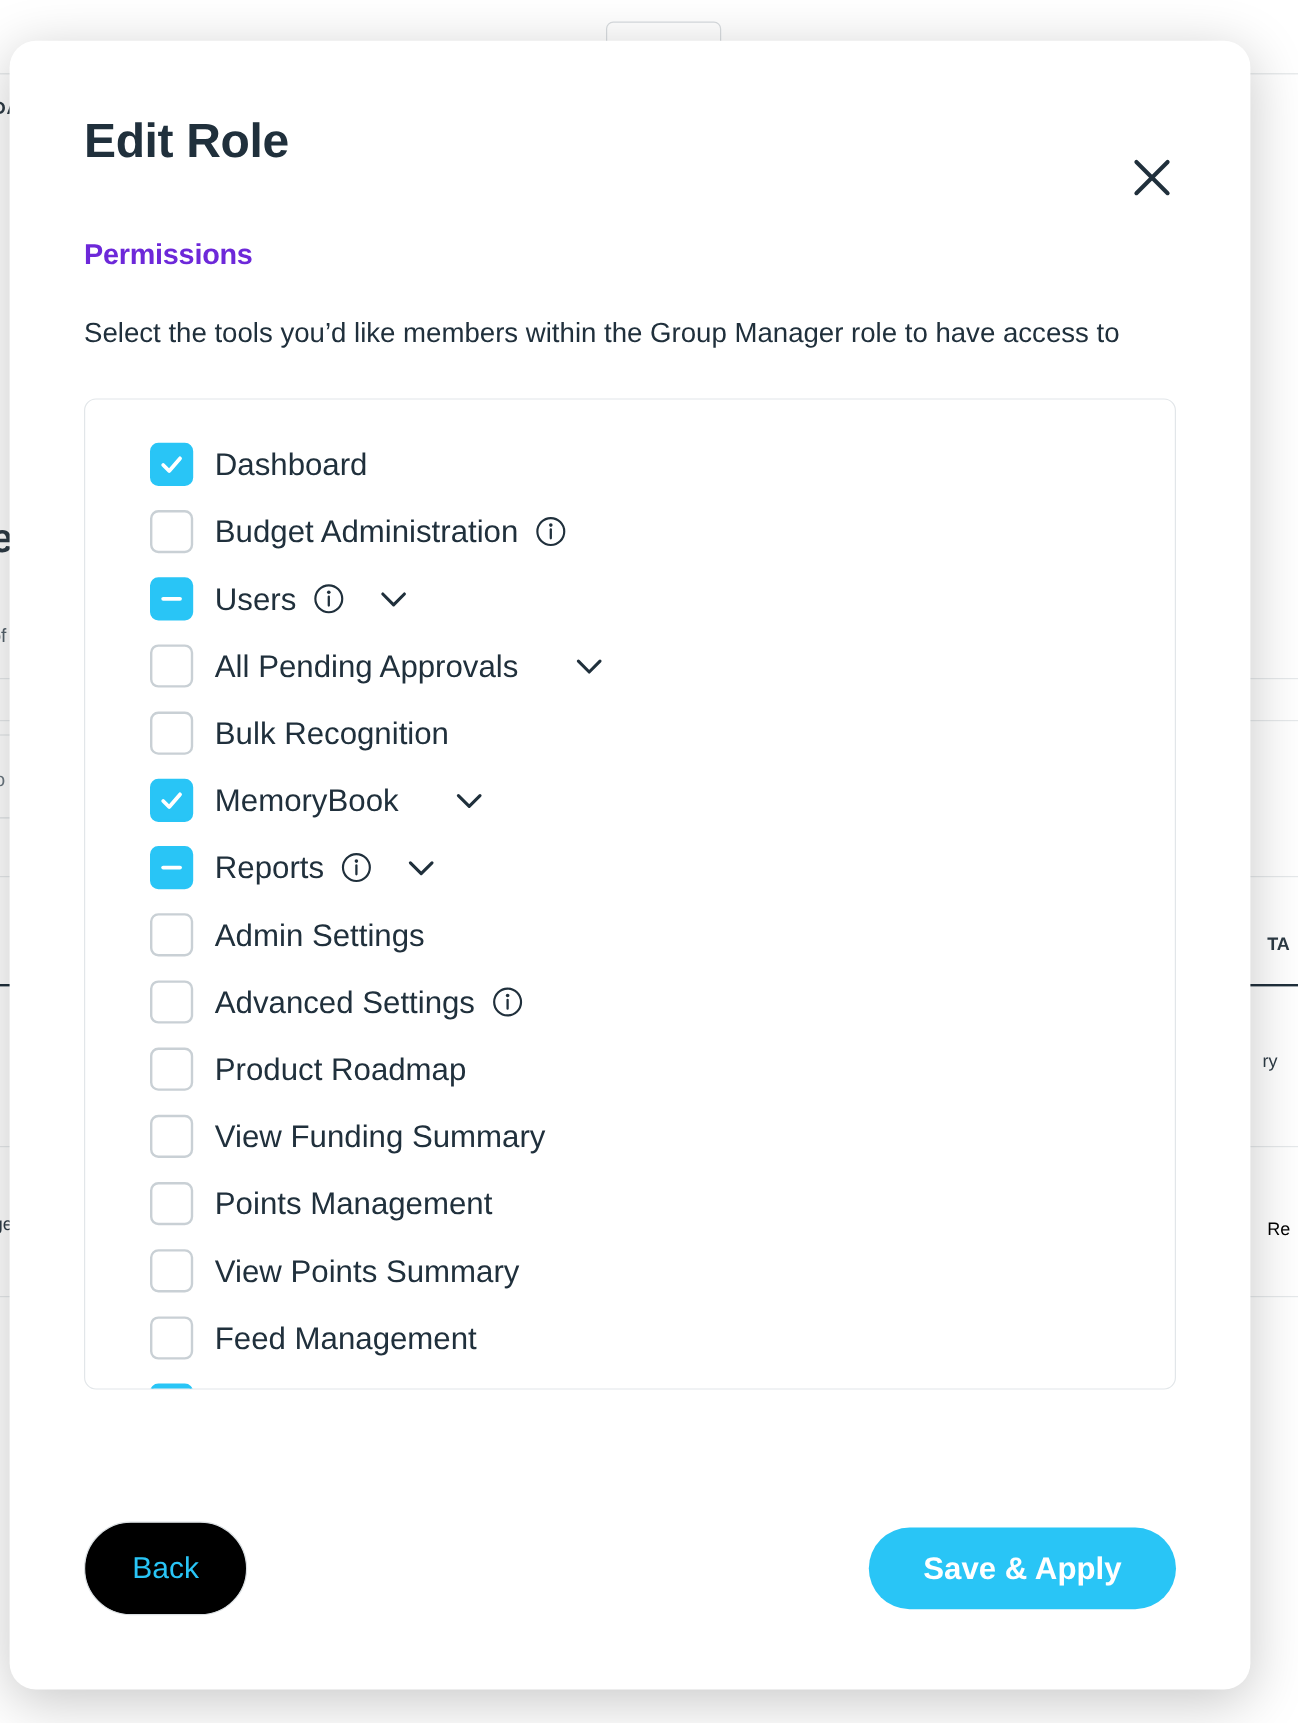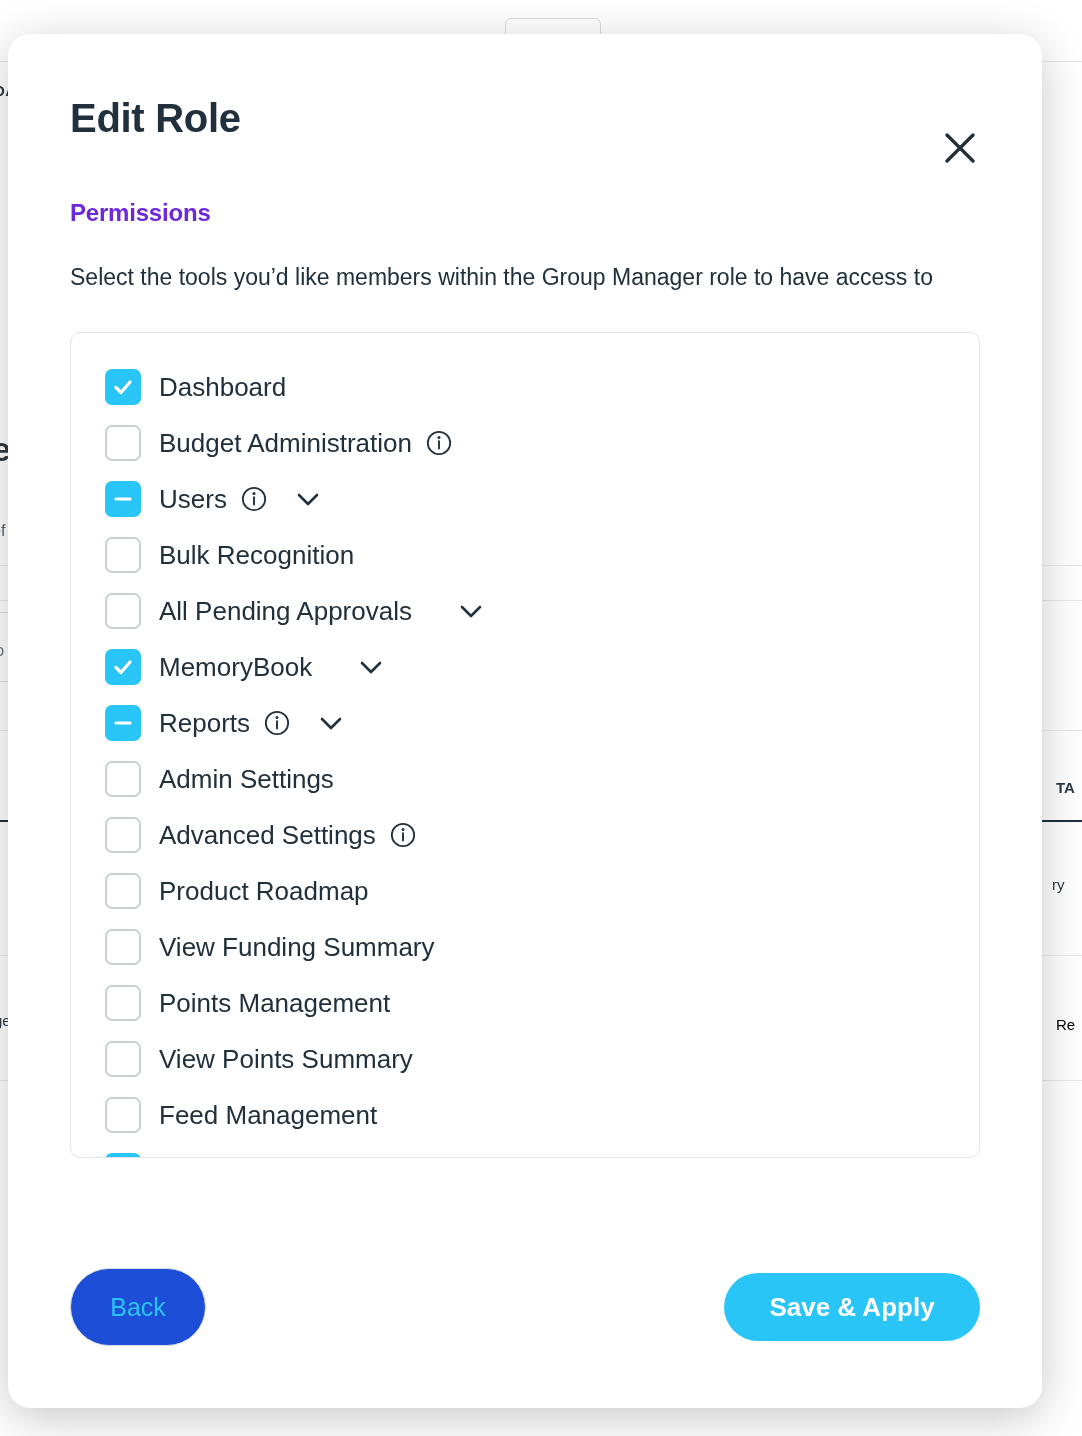--- a/index.html
+++ b/index.html
@@ -138,20 +138,21 @@
     position: absolute;
     inset: 0;
     padding: 26px 0 0 34px;
     overflow: hidden;
   }
   .perm-row {
     display: flex;
     align-items: center;
     height: 56px;
     gap: 0;
+    margin-left: 20px;
   }
   .cb {
     width: 36px;
     height: 36px;
     border-radius: 7px;
     border: 2px solid #c9d0d5;
     background: #fff;
     flex: 0 0 auto;
     display: flex;
     align-items: center;
@@ -192,21 +193,21 @@
     bottom: 62px;
     display: flex;
     align-items: center;
     justify-content: space-between;
   }
   .back-btn {
     width: 136px;
     height: 78px;
     border-radius: 40px;
     border: 1px solid #d9dee1;
-    background: #1d4ed8;
+    background: #000000;
     color: #29c5f6;
     font-size: 25px;
     font-family: "Liberation Sans", sans-serif;
     cursor: pointer;
   }
   .save-btn {
     min-width: 256px;
     height: 68px;
     padding: 0 40px;
     border-radius: 44px;
@@ -285,28 +286,28 @@
               <circle cx="13" cy="13" r="11.2" fill="none" stroke="#20303c" stroke-width="1.8"></circle>
               <circle cx="13" cy="7.6" r="1.5" fill="#20303c"></circle>
               <line x1="13" y1="11.2" x2="13" y2="18.6" stroke="#20303c" stroke-width="1.9" stroke-linecap="round"></line>
             </svg></span>
           <span class="chev"><svg width="30" height="30" viewBox="0 0 30 30">
               <polyline points="6,11 15,20 24,11" fill="none" stroke="#20303c" stroke-width="2.6" stroke-linecap="round" stroke-linejoin="round"></polyline>
             </svg></span>
         </div>
         <div class="perm-row">
           <span class="cb"></span>
-          <span class="perm-label">Bulk Recognition</span>
-        </div>
-        <div class="perm-row">
-          <span class="cb"></span>
           <span class="perm-label">All Pending Approvals</span>
           <span class="chev wide"><svg width="30" height="30" viewBox="0 0 30 30">
               <polyline points="6,11 15,20 24,11" fill="none" stroke="#20303c" stroke-width="2.6" stroke-linecap="round" stroke-linejoin="round"></polyline>
             </svg></span>
+        </div>
+        <div class="perm-row">
+          <span class="cb"></span>
+          <span class="perm-label">Bulk Recognition</span>
         </div>
         <div class="perm-row">
           <span class="cb checked">
             <svg width="22" height="22" viewBox="0 0 22 22">
               <polyline points="4,11.5 9,16.5 18,6" fill="none" stroke="#ffffff" stroke-width="3.2" stroke-linecap="round" stroke-linejoin="round"></polyline>
             </svg>
           </span>
           <span class="perm-label">MemoryBook</span>
           <span class="chev wide"><svg width="30" height="30" viewBox="0 0 30 30">
               <polyline points="6,11 15,20 24,11" fill="none" stroke="#20303c" stroke-width="2.6" stroke-linecap="round" stroke-linejoin="round"></polyline>

